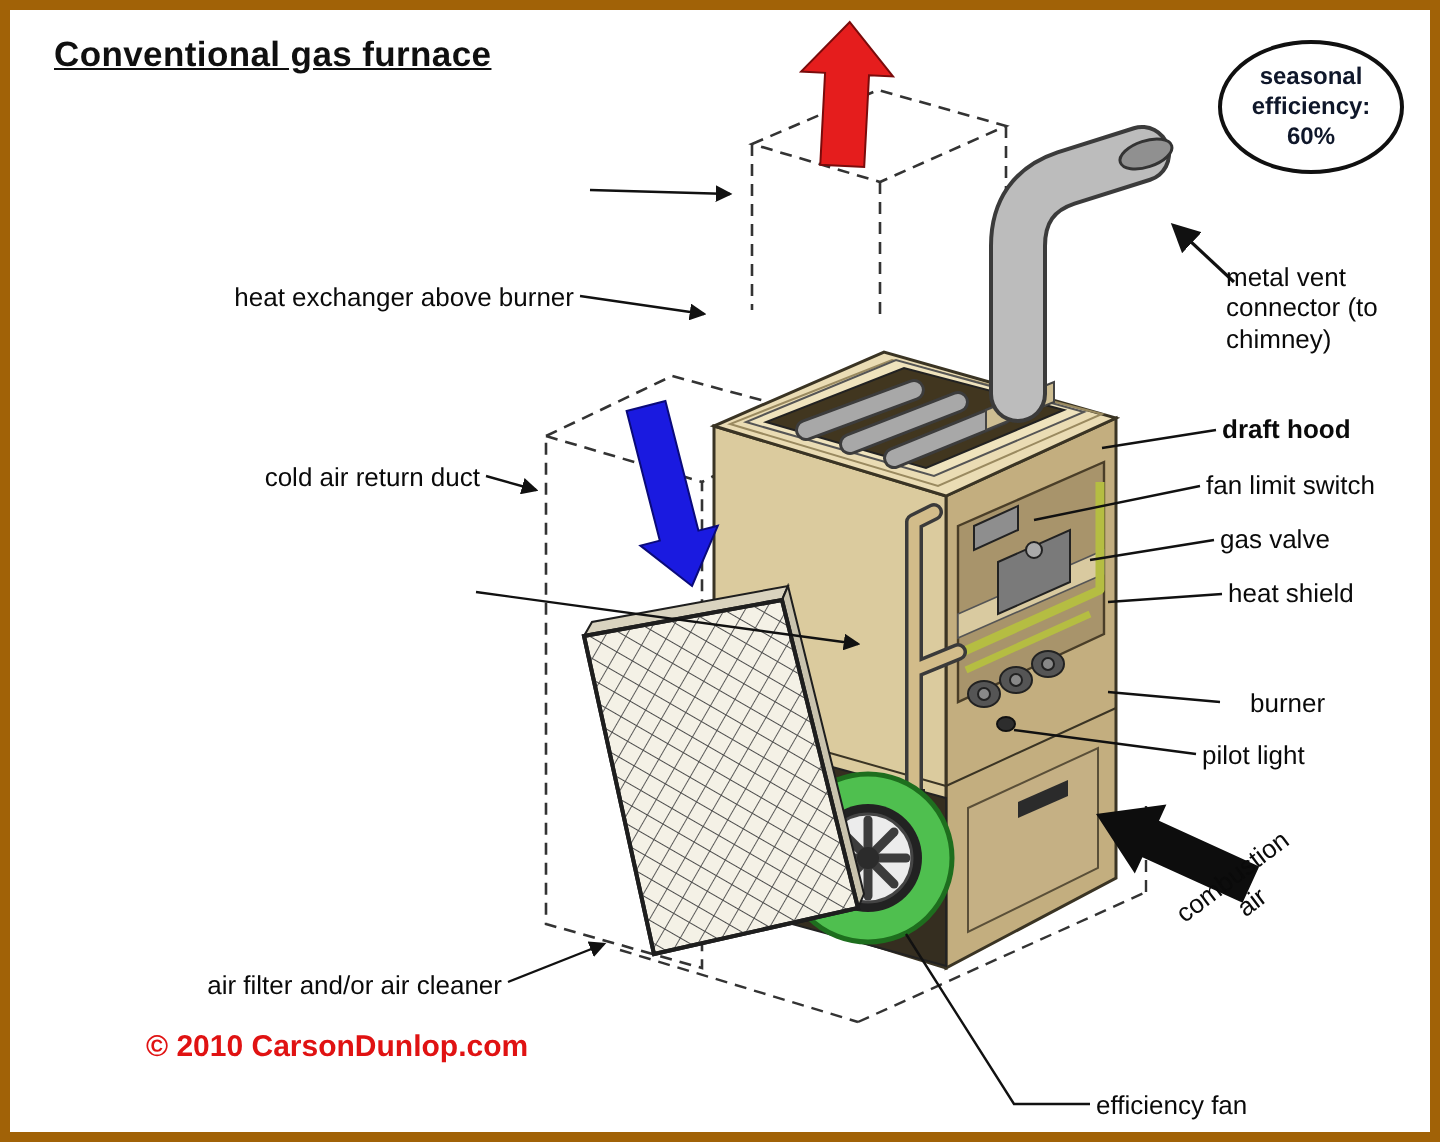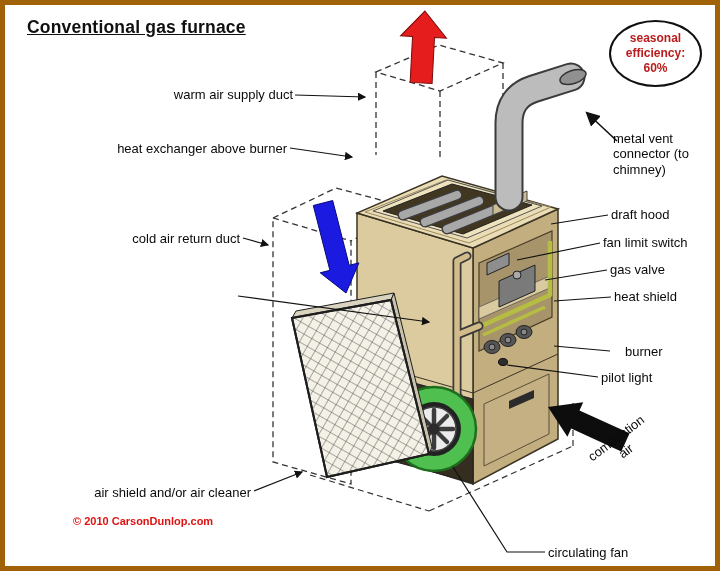--- a/index.html
+++ b/index.html
@@ -5,22 +5,22 @@
   * { margin:0; padding:0; box-sizing:border-box; }
   html,body { background:#ffffff; font-family:"Liberation Sans", sans-serif; }
   #frame { position:relative; width:720px; height:571px; background:#fff; overflow:hidden; border:5px solid #a16207; }
   #frame svg.canvas { position:absolute; left:0; top:0; }
   .lbl { position:absolute; font-size:13px; color:#0a0a0a; line-height:1.18; white-space:nowrap; }
   .lbl.r { text-align:right; }
   .lbl.wrap { white-space:normal; }
   #title { position:absolute; left:22px; top:12px; font-size:17.5px; font-weight:bold; text-decoration:underline; color:#101010; letter-spacing:0.2px; }
   #badge { position:absolute; left:604px; top:15px; width:93px; height:67px; border:2.5px solid #101010; border-radius:50%;
            display:flex; align-items:center; justify-content:center; text-align:center;
-           font-weight:bold; font-size:12px; line-height:1.25; padding:5px 10px; color:#b91c1c; white-space:normal; }
-  #copyright { position:absolute; left:68px; top:510px; font-size:11px; font-weight:bold; color:#e01212; }
+           font-weight:bold; font-size:12px; line-height:1.25; padding:5px 10px; color:#0f172a; white-space:normal; }
+  #copyright { position:absolute; left:68px; top:510px; font-size:15px; font-weight:bold; color:#e01212; }
   #combustion { position:absolute; left:574px; top:424px; width:84px; transform:rotate(-37deg); transform-origin:50% 50%;
                 text-align:center; font-size:13px; color:#0a0a0a; line-height:1.2; white-space:normal; }
 </style>
 </head>
 <body>
 
 <div id="frame">
 
   <svg class="canvas" width="720" height="571" viewBox="0 0 720 571">
     <defs>
@@ -146,42 +146,41 @@
       <path d="M605,346 L549,341"></path>
       <path d="M593,372 L502,360"></path>
       <path d="M540,547 L502,547 L448,462"></path>
     </g>
   </svg>
 
   <div id="title">Conventional gas furnace</div>
 
   <div id="badge">seasonal efficiency: 60%</div>
 
-  <div class="lbl r" style="left:120px; top:82px; width:168px;">warm air supply duct</div>
 
   <div class="lbl r" style="left:70px; top:136px; width:212px;">heat exchanger above burner</div>
 
   <div class="lbl r" style="left:85px; top:226px; width:150px;">cold air return duct</div>
 
 
-  <div class="lbl r" style="left:60px; top:480px; width:186px;">air shield and/or air cleaner</div>
+  <div class="lbl r" style="left:60px; top:480px; width:186px;">air filter and/or air cleaner</div>
 
   <div class="lbl wrap" style="left:608px; top:126px; width:82px;">metal vent connector (to chimney)</div>
 
-  <div class="lbl" style="left:606px; top:202px;">draft hood</div>
+  <div class="lbl" style="left:606px; top:202px;font-weight:bold;">draft hood</div>
 
   <div class="lbl" style="left:598px; top:230px;">fan limit switch</div>
 
   <div class="lbl" style="left:605px; top:257px;">gas valve</div>
 
   <div class="lbl" style="left:609px; top:284px;">heat shield</div>
 
   <div class="lbl" style="left:620px; top:339px;">burner</div>
 
   <div class="lbl" style="left:596px; top:365px;">pilot light</div>
 
   <div id="combustion">combustion air</div>
 
-  <div class="lbl" style="left:543px; top:540px;">circulating fan</div>
+  <div class="lbl" style="left:543px; top:540px;">efficiency fan</div>
 
   <div id="copyright">© 2010 CarsonDunlop.com</div>
 
 </div>
 
 </body></html>

